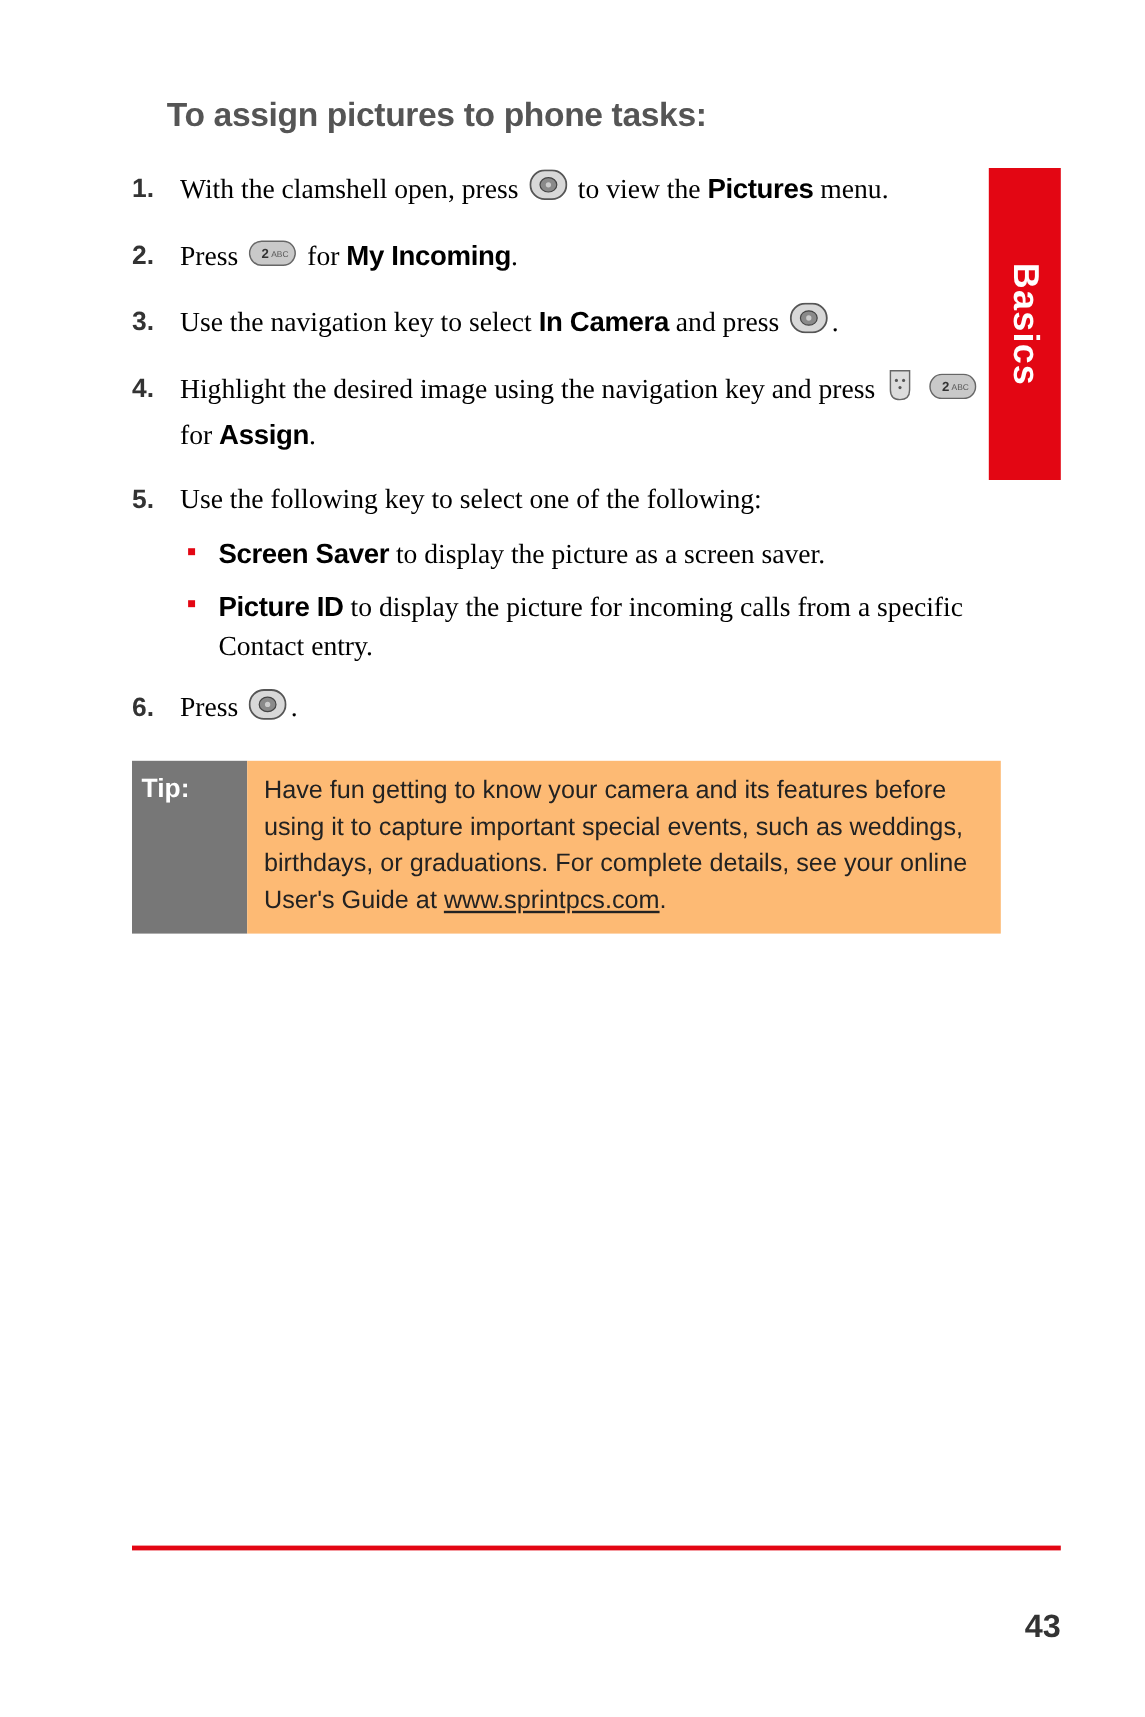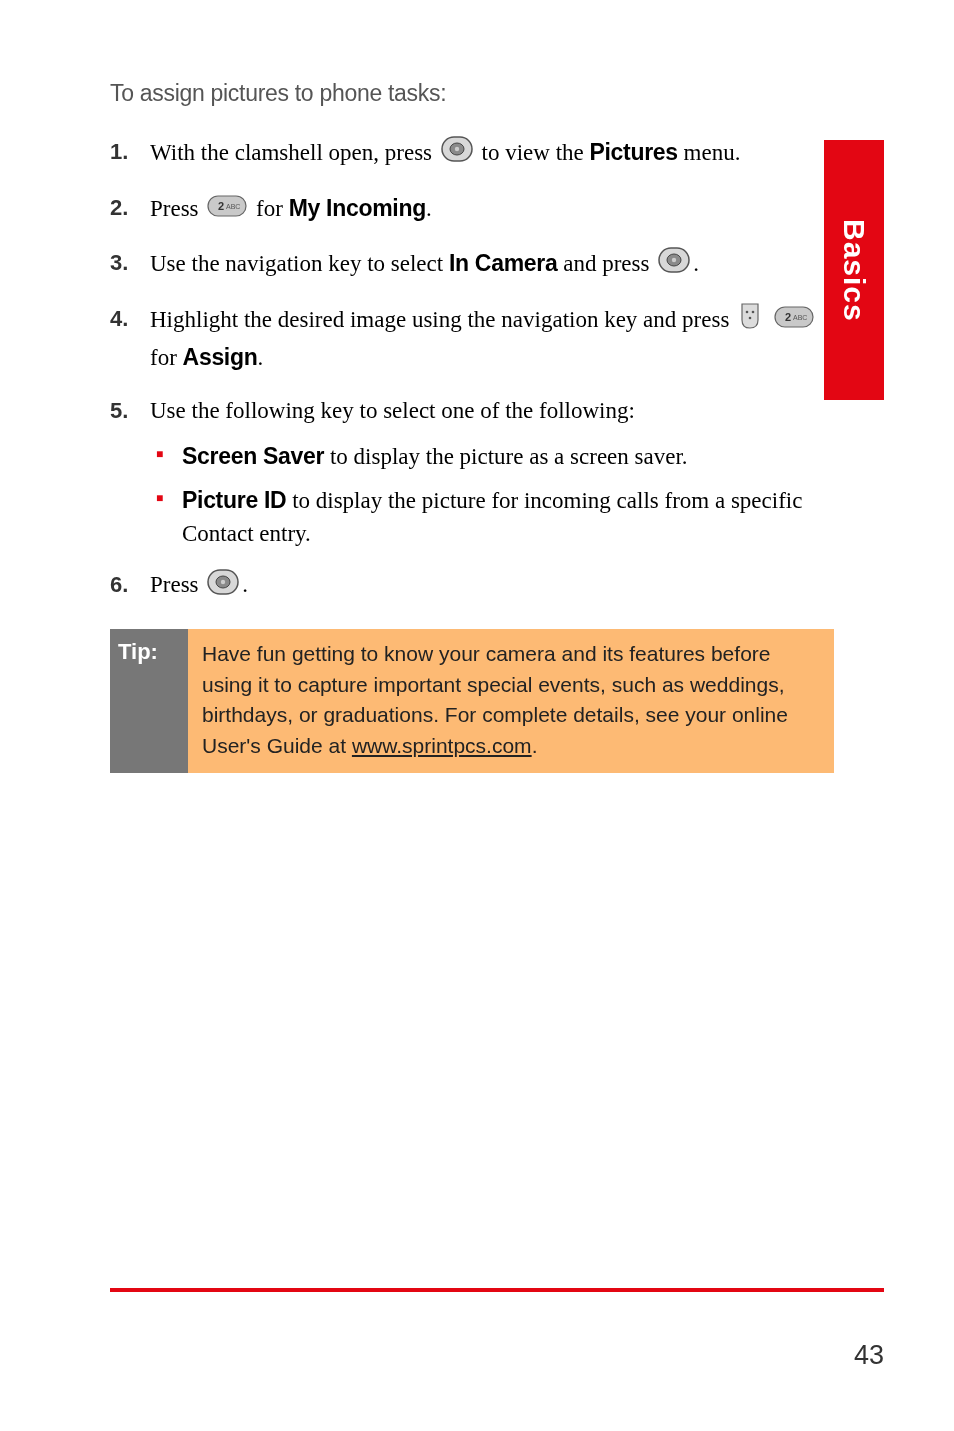--- a/index.html
+++ b/index.html
@@ -1,35 +1,35 @@
 <!DOCTYPE html>
 <html><head>
 <meta charset="utf-8">
 <style>
   * { margin: 0; padding: 0; box-sizing: border-box; }
   html, body { width: 954px; height: 1431px; font-family: Georgia, 'Times New Roman', serif; background: #fff; color: #000; }
   .page { position: relative; width: 954px; height: 1431px; padding: 80px 70px 40px 110px; }
-  .heading { font-family: Arial, Helvetica, sans-serif; font-weight: normal; font-size: 23px; color: #555; margin-bottom: 28px; letter-spacing: -0.3px; }
+  .heading { font-family: Arial, Helvetica, sans-serif; font-weight: bold; font-size: 28px; color: #555; margin-bottom: 28px; letter-spacing: -0.3px; margin-left: 29px; }
   ol.main-list { list-style: none; counter-reset: step; }
   ol.main-list > li { counter-increment: step; position: relative; padding-left: 40px; margin-bottom: 18px; font-size: 23px; line-height: 1.5; }
   ol.main-list > li::before { content: counter(step) "."; position: absolute; left: 0; top: 0; font-family: Arial, Helvetica, sans-serif; font-weight: bold; font-size: 22px; color: #333; }
   .bold-sans { font-family: Arial, Helvetica, sans-serif; font-weight: bold; letter-spacing: -0.3px; }
   ul.sub-list { list-style: none; margin-top: 12px; }
   ul.sub-list > li { position: relative; padding-left: 32px; margin-bottom: 10px; font-size: 23px; line-height: 1.45; }
   ul.sub-list > li::before { content: "■"; position: absolute; left: 6px; top: 6px; color: #e30613; font-size: 12px; }
   .icon-inline { display: inline-block; vertical-align: middle; margin: 0 3px; }
   .tip-box { display: flex; margin-top: 24px; }
-  .tip-label { background: #777; color: #fff; font-family: Arial, Helvetica, sans-serif; font-weight: bold; font-size: 22px; width: 78px; padding: 10px 0 0 8px; flex-shrink: 0; }
+  .tip-label { background: #777; color: #fff; font-family: Arial, Helvetica, sans-serif; font-weight: bold; font-size: 22px; width: 96px; padding: 10px 0 0 8px; flex-shrink: 0; }
   .tip-content { background: #fdba74; font-family: Arial, Helvetica, sans-serif; font-size: 21px; padding: 10px 14px 12px 14px; line-height: 1.45; flex: 1; color: #222; }
   .tip-content a, .tip-link { color: #222; text-decoration: underline; }
   .side-tab { position: absolute; right: 70px; top: 140px; width: 60px; height: 260px; background: #e30613; display: flex; align-items: center; justify-content: center; }
   .side-tab-label { color: #fff; font-family: Arial, Helvetica, sans-serif; font-weight: bold; font-size: 30px; writing-mode: vertical-rl; letter-spacing: 1px; }
   .footer { position: absolute; bottom: 60px; left: 110px; right: 70px; }
   .footer-line { border-top: 4px solid #e30613; width: 100%; margin-bottom: 8px; }
-  .page-number { font-family: Arial, Helvetica, sans-serif; font-weight: normal; font-size: 27px; color: #333; text-align: right; margin-top: 48px; }
+  .page-number { font-family: Arial, Helvetica, sans-serif; font-weight: bold; font-size: 27px; color: #333; text-align: right; margin-top: 48px; }
   
   .content { padding-right: 50px; }
 </style>
 </head>
 <body>
 
 <div class="page">
 
   <div class="side-tab">
     <span class="side-tab-label">Basics</span>

